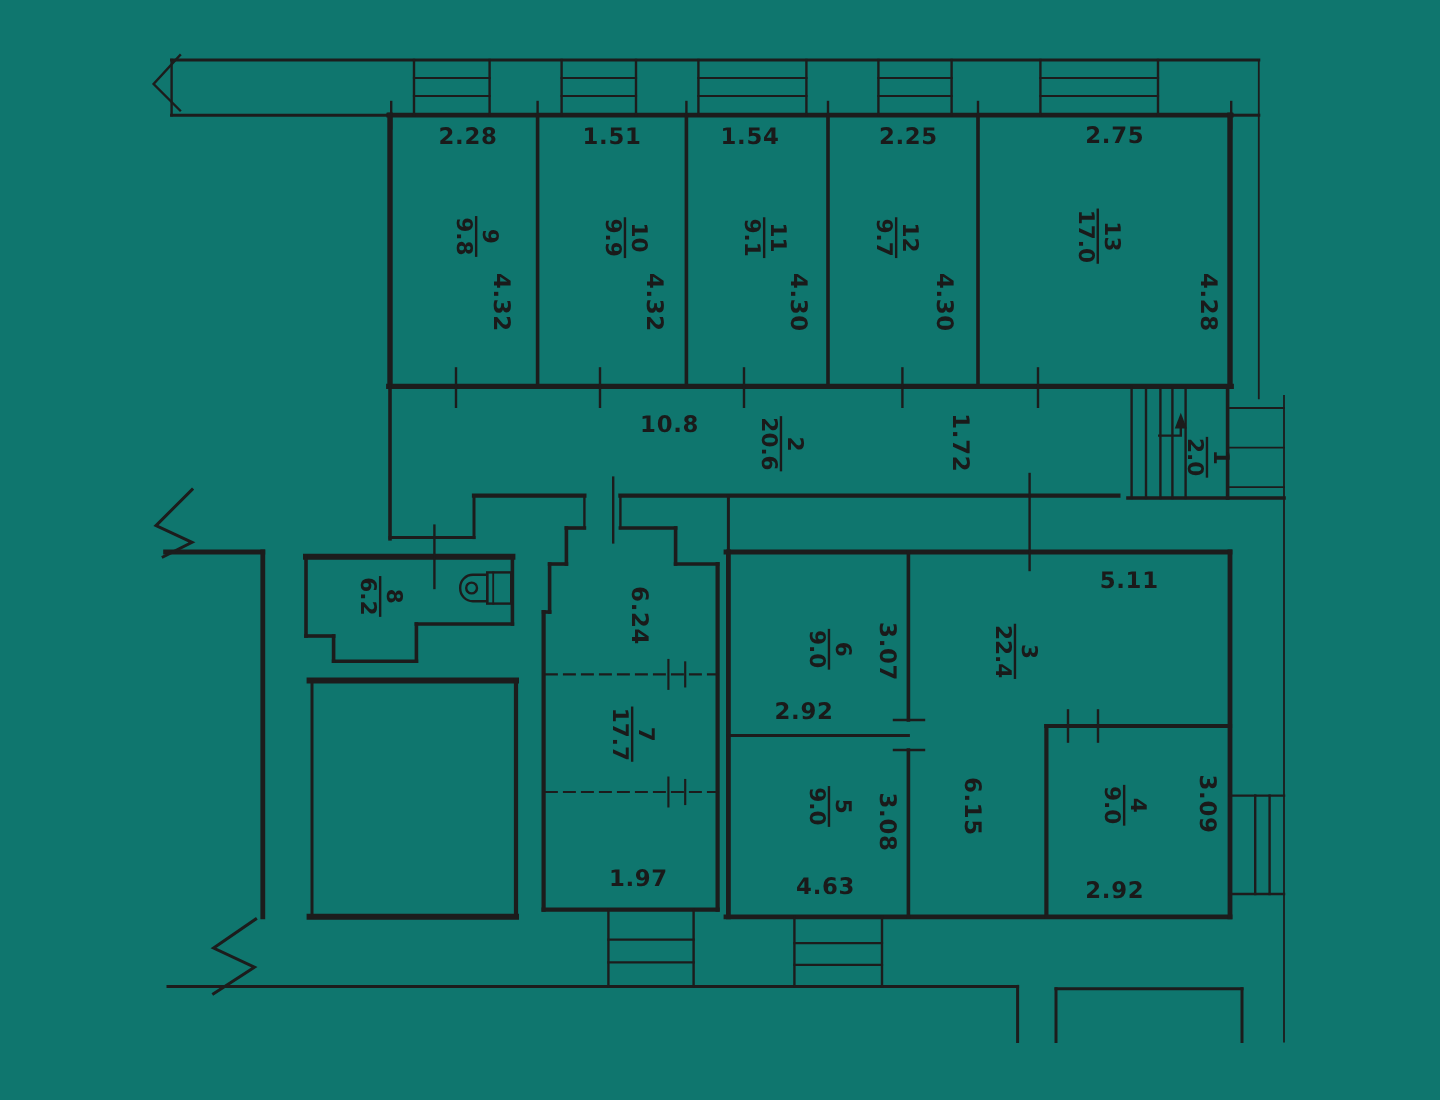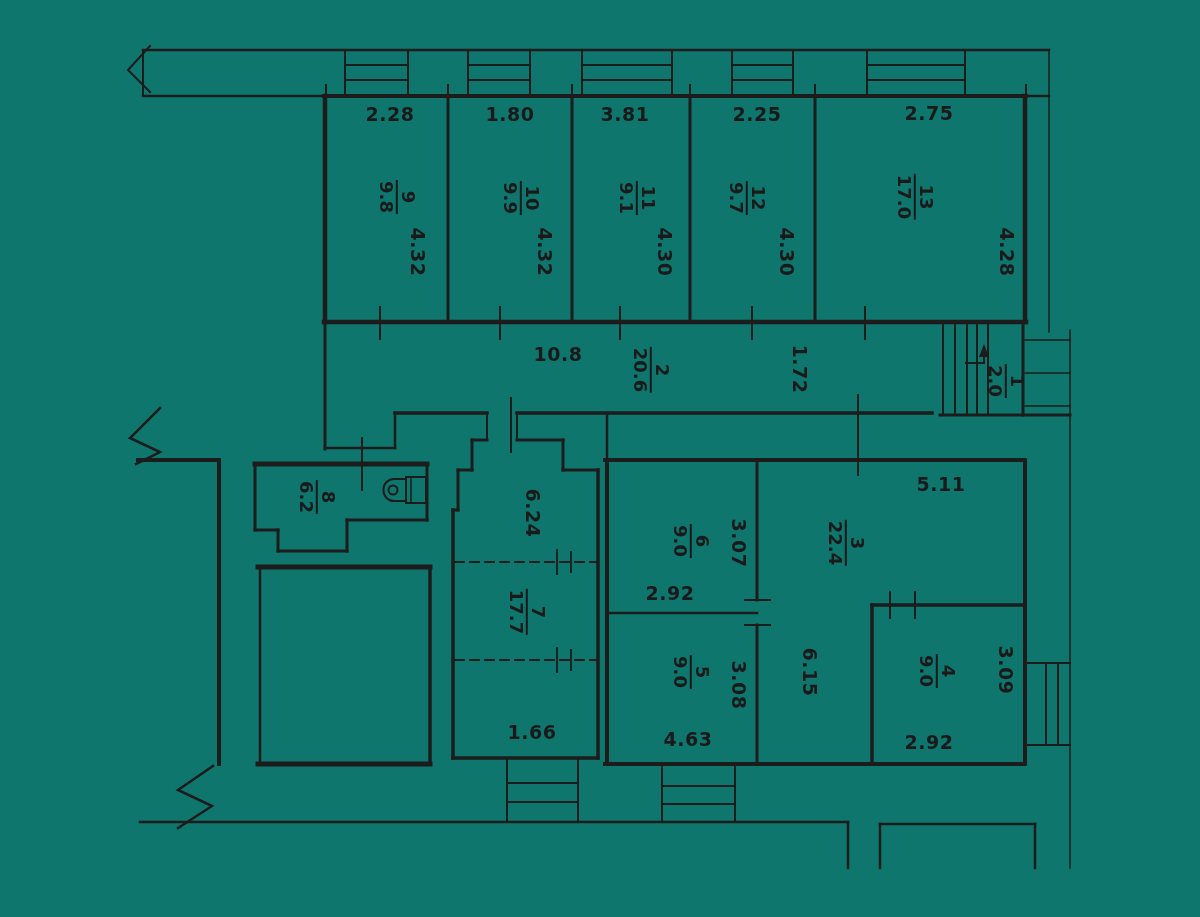--- a/index.html
+++ b/index.html
@@ -217,28 +217,28 @@
     </g>
   </svg>
 
   <div class="lbl" style="left:390px;top:114px">2.28</div>
   <div class="frac" style="left:397px;top:197px">
     <span class="num">9</span>
     <span class="den">9.8</span>
   </div>
   <div class="lbl rot" style="left:418px;top:252px">4.32</div>
 
-  <div class="lbl" style="left:510px;top:114px">1.80</div>
+  <div class="lbl" style="left:510px;top:114px">1.51</div>
   <div class="frac" style="left:521px;top:198px">
     <span class="num">10</span>
     <span class="den">9.9</span>
   </div>
   <div class="lbl rot" style="left:545px;top:252px">4.32</div>
 
-  <div class="lbl" style="left:625px;top:114px">3.81</div>
+  <div class="lbl" style="left:625px;top:114px">1.54</div>
   <div class="frac" style="left:637px;top:198px">
     <span class="num">11</span>
     <span class="den">9.1</span>
   </div>
   <div class="lbl rot" style="left:665px;top:252px">4.30</div>
 
   <div class="lbl" style="left:757px;top:114px">2.25</div>
   <div class="frac" style="left:747px;top:198px">
     <span class="num">12</span>
     <span class="den">9.7</span>
@@ -267,21 +267,21 @@
   <div class="frac" style="left:317px;top:497px">
     <span class="num">8</span>
     <span class="den">6.2</span>
   </div>
 
   <div class="lbl rot" style="left:533px;top:513px">6.24</div>
   <div class="frac" style="left:527px;top:612px">
     <span class="num">7</span>
     <span class="den">17.7</span>
   </div>
-  <div class="lbl" style="left:532px;top:732px">1.66</div>
+  <div class="lbl" style="left:532px;top:732px">1.97</div>
 
   <div class="frac" style="left:691px;top:541px">
     <span class="num">6</span>
     <span class="den">9.0</span>
   </div>
   <div class="lbl rot" style="left:739px;top:543px">3.07</div>
   <div class="lbl" style="left:670px;top:593px">2.92</div>
 
   <div class="frac" style="left:691px;top:672px">
     <span class="num">5</span>

